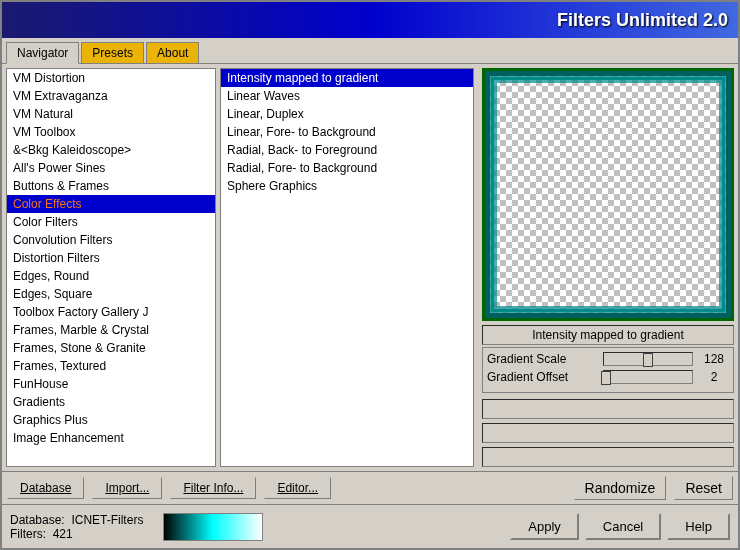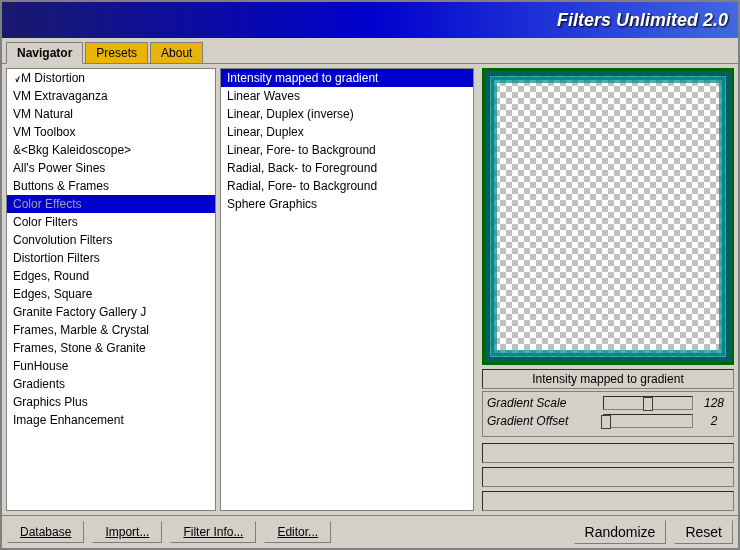--- a/index.html
+++ b/index.html
@@ -25,21 +25,20 @@
     .header {
       display: flex;
       align-items: center;
       justify-content: flex-end;
       background: linear-gradient(to right, #1a1a6e, #0000cd, #4169e1);
       padding: 4px 10px;
       height: 36px;
     }
     .header-title {
       color: #ffffff;
-      font-style: italic;
       font-weight: bold;
       font-size: 18px;
       text-shadow: 1px 1px 2px #000;
     }
 
     
     .tab-bar {
       display: flex;
       align-items: flex-end;
       background: #d4d0c8;
@@ -51,21 +50,21 @@
       border: 1px solid #808080;
       border-bottom: none;
       background: #eab308;
       cursor: pointer;
       margin-right: 2px;
       font-size: 12px;
     }
     .tab.active {
       background: #d4d0c8;
       border-bottom: 1px solid #d4d0c8;
-      font-weight: bold;
+      font-weight: normal;
       z-index: 1;
       margin-bottom: -1px;
     }
 
     
     .content-area {
       display: flex;
       flex: 1;
       padding: 4px;
       gap: 4px;
@@ -86,27 +85,26 @@
       list-style: none;
     }
     .left-list li {
       padding: 2px 6px;
       cursor: pointer;
       font-size: 12px;
       white-space: nowrap;
     }
     .left-list li.selected {
       background: #0000cd;
-      color: #a3a3a3;
+      color: #f97316;
     }
     .left-list-container {
       display: flex;
       flex: 1;
       overflow: hidden;
-      border-radius: 32px;
     }
 
     
     .mid-list {
       width: 200px;
       border: 1px solid #808080;
       background: #ffffff;
       overflow-y: auto;
       flex: 1;
     }
@@ -145,21 +143,20 @@
       font-size: 12px;
       text-align: center;
       margin-top: 2px;
     }
 
     
     .sliders-area {
       background: #d4d0c8;
       border: 1px solid #808080;
       padding: 4px;
-      font-style: italic;
     }
     .slider-row {
       display: flex;
       align-items: center;
       margin-bottom: 4px;
     }
     .slider-label {
       width: 110px;
       font-size: 12px;
     }
@@ -303,38 +300,38 @@
             <li>VM Toolbox</li>
             <li>&amp;&lt;Bkg Kaleidoscope&gt;</li>
             <li>All's Power Sines</li>
             <li>Buttons &amp; Frames</li>
             <li class="selected">Color Effects</li>
             <li>Color Filters</li>
             <li>Convolution Filters</li>
             <li>Distortion Filters</li>
             <li>Edges, Round</li>
             <li>Edges, Square</li>
-            <li>Granite Factory Gallery J</li>
+            <li>Toolbox Factory Gallery J</li>
             <li>Frames, Marble &amp; Crystal</li>
             <li>Frames, Stone &amp; Granite</li>
+            <li>Frames, Textured</li>
             <li>FunHouse</li>
             <li>Gradients</li>
             <li>Graphics Plus</li>
             <li>Image Enhancement</li>
           </ul>
       </div>
     </div>
 
     <div style="display:flex; flex:1; gap:8px; overflow:hidden;">
 
       <div class="mid-list" id="mid-list">
         <ul id="mid-list-ul">
             <li class="selected">Intensity mapped to gradient</li>
             <li>Linear Waves</li>
-            <li>Linear, Duplex (inverse)</li>
             <li>Linear, Duplex</li>
             <li>Linear, Fore- to Background</li>
             <li>Radial, Back- to Foreground</li>
             <li>Radial, Fore- to Background</li>
             <li>Sphere Graphics</li>
           </ul>
       </div>
 
       <div class="preview-wrapper">
 
@@ -375,14 +372,32 @@
   <div class="bottom-toolbar">
     <button class="toolbar-btn">Database</button>
     <button class="toolbar-btn">Import...</button>
     <button class="toolbar-btn">Filter Info...</button>
     <button class="toolbar-btn">Editor...</button>
     <div class="spacer"></div>
     <button class="right-side-btn">Randomize</button>
     <button class="right-side-btn">Reset</button>
   </div>
 
+  <div class="status-bar">
+    <div class="status-left">
+      <span>
+        <span>Database:</span>
+        &nbsp;<span>ICNET-Filters</span>
+      </span>
+      <span>
+        <span>Filters:</span>
+        &nbsp;<span>421</span>
+      </span>
+    </div>
+    <div class="status-gradient"></div>
+    <div class="status-buttons">
+      <button class="action-btn primary">Apply</button>
+      <button class="action-btn">Cancel</button>
+      <button class="action-btn">Help</button>
+    </div>
+  </div>
 
 </div>
 
 </body></html>

